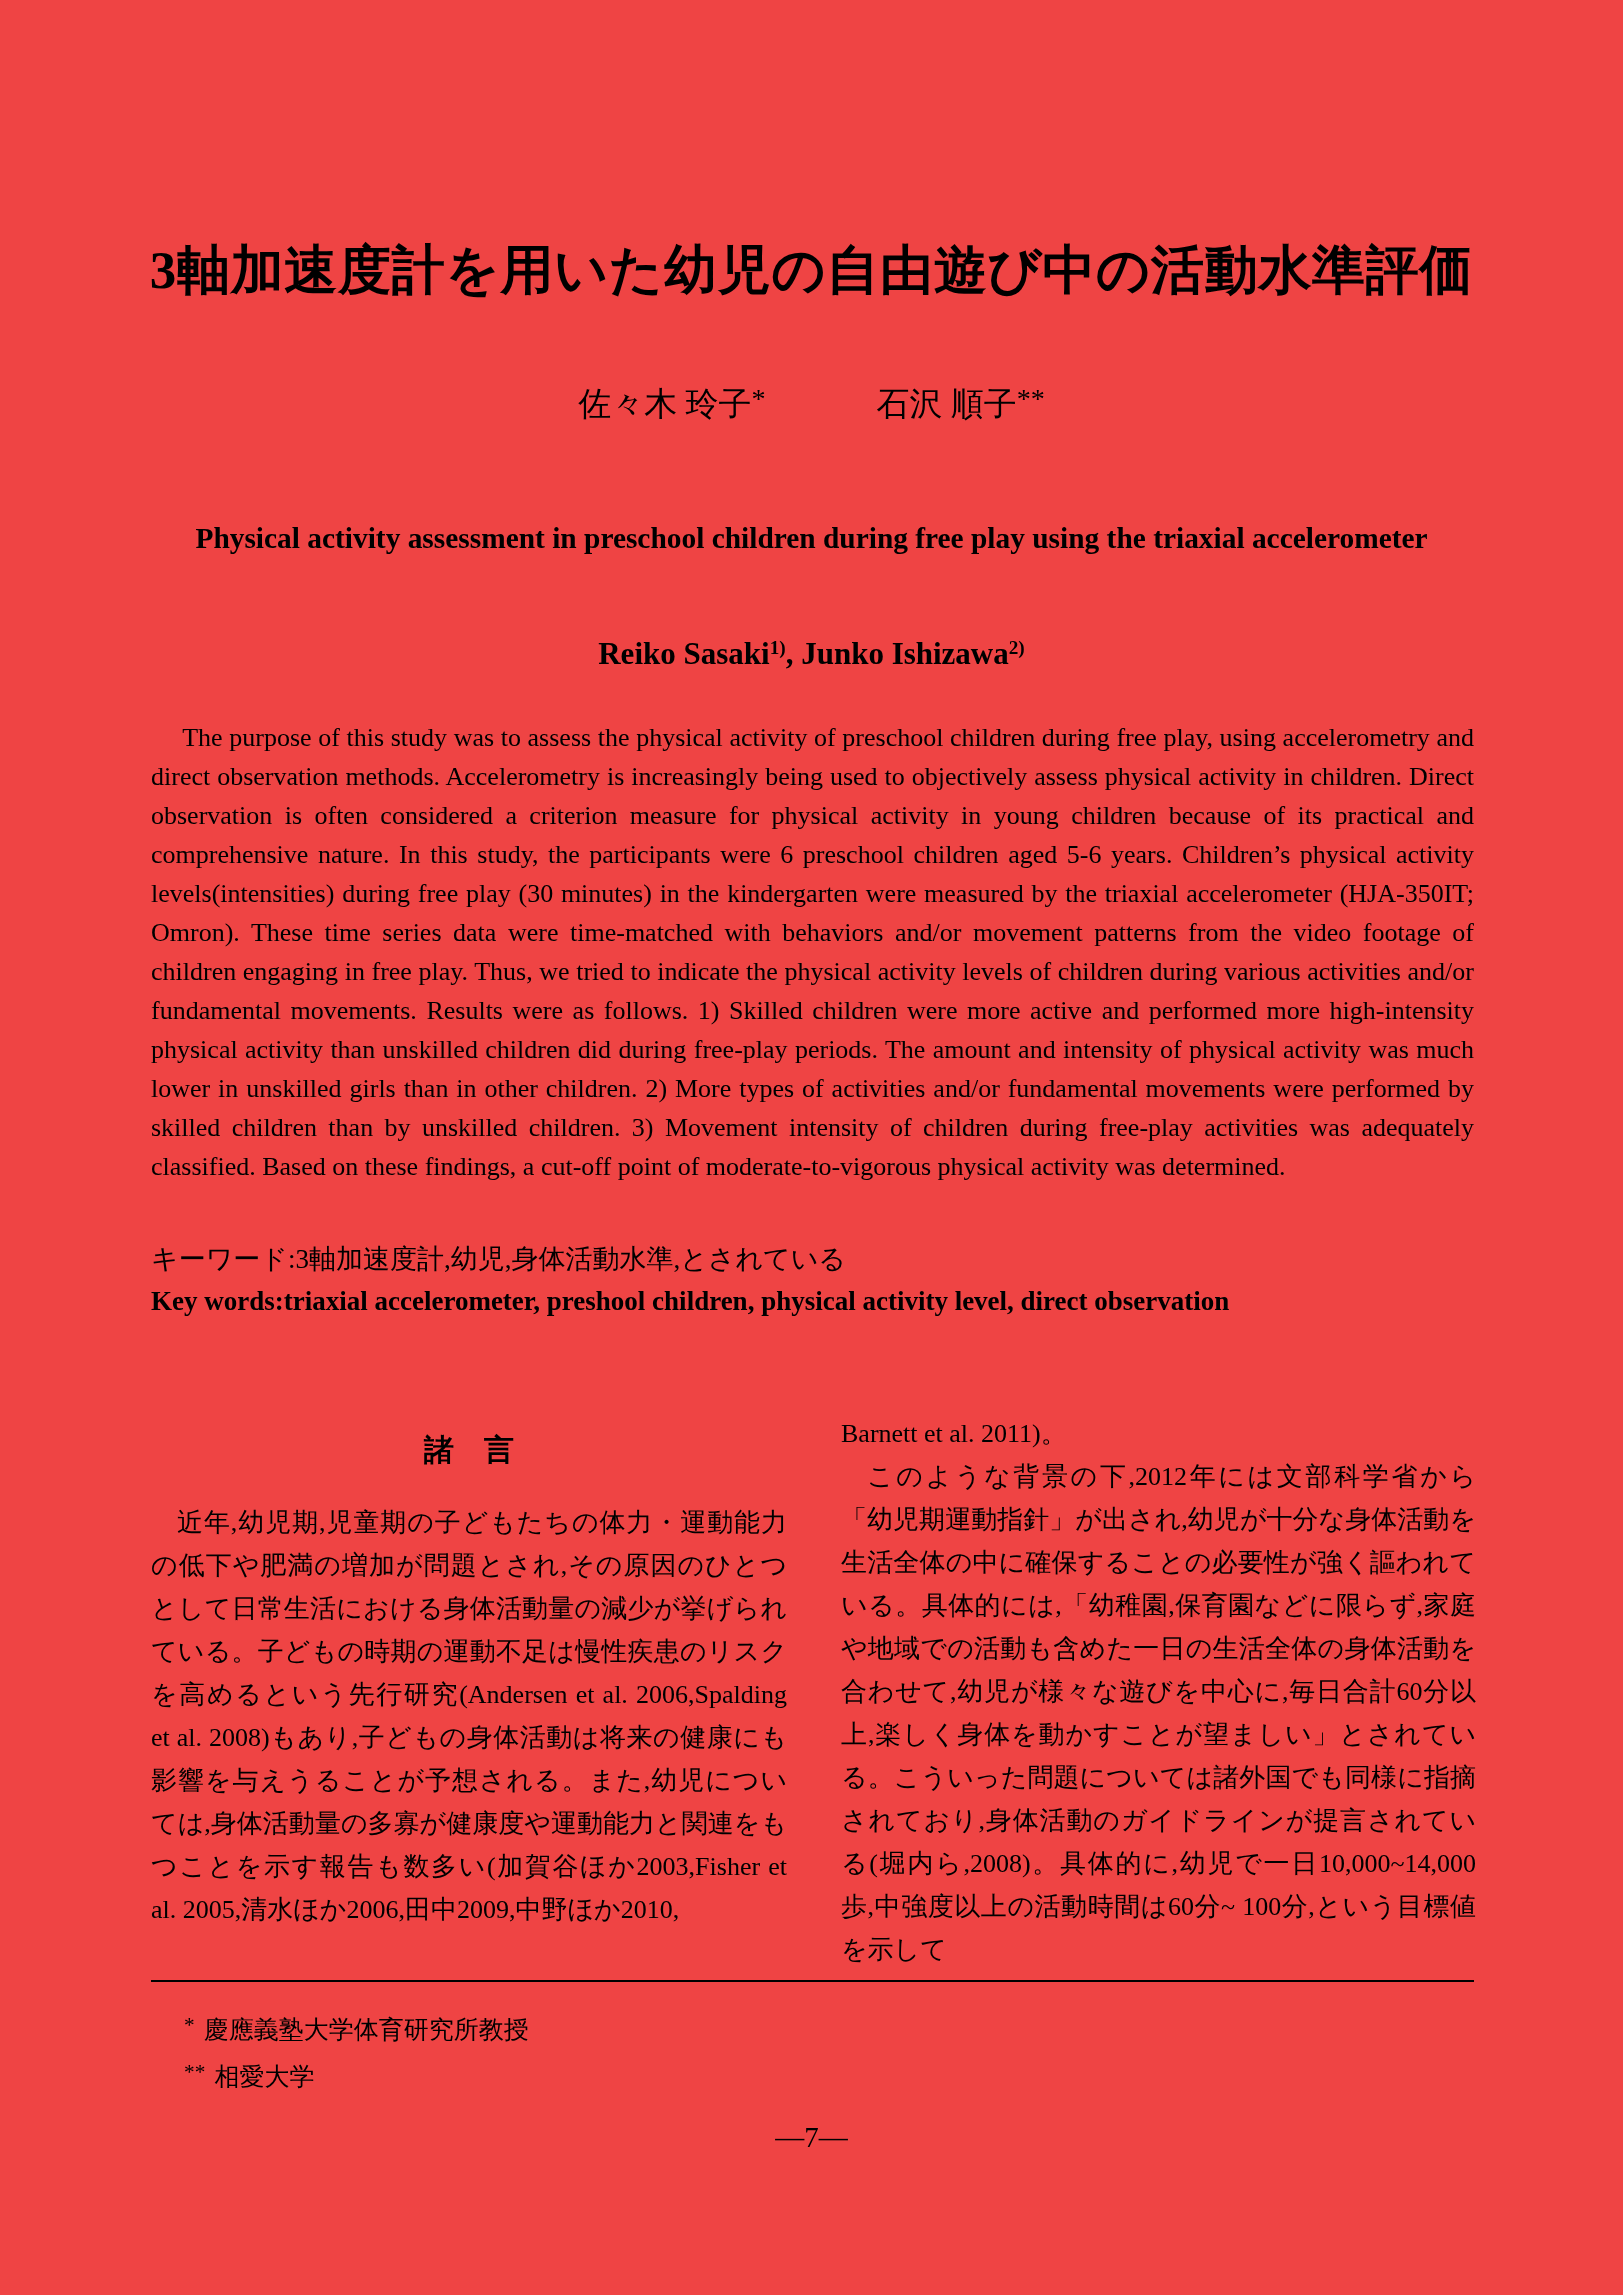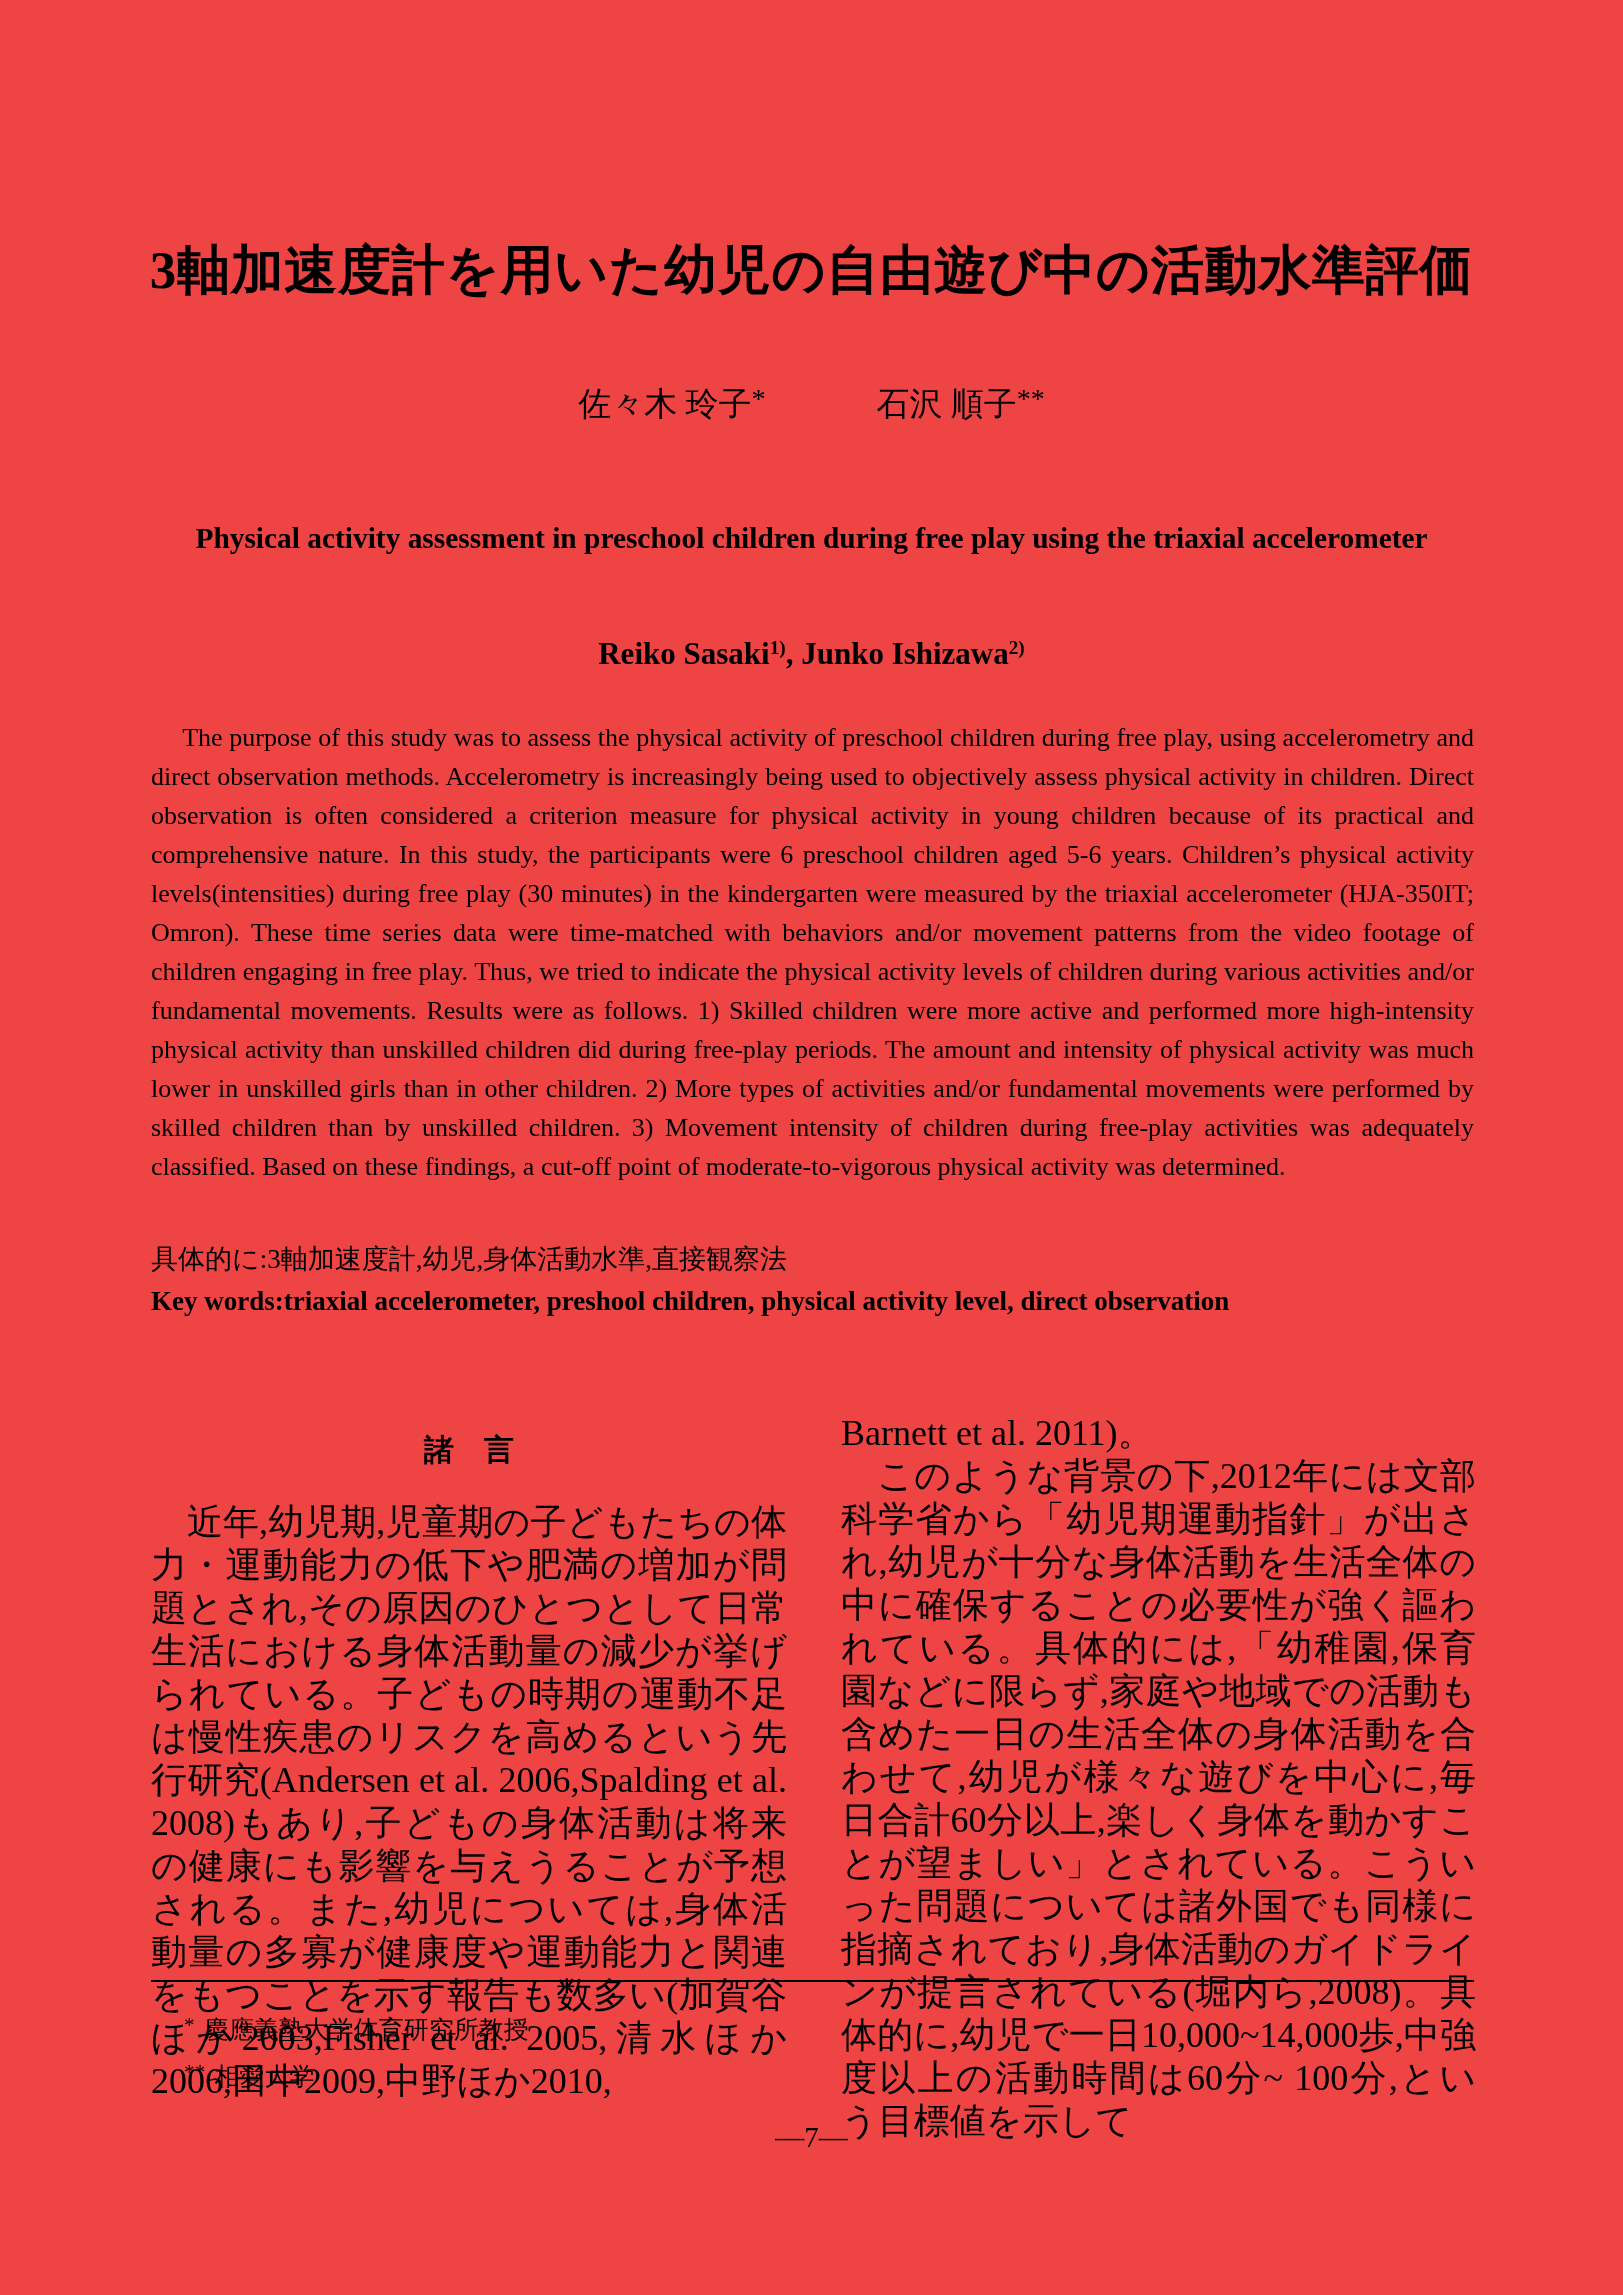--- a/index.html
+++ b/index.html
@@ -84,21 +84,21 @@
   .section-heading {
     margin: 19.6px 0 33px 0;
     text-align: center;
     font-size: 30px;
     font-weight: bold;
     font-family: "Liberation Sans", "DejaVu Sans", sans-serif;
     line-height: 1.2;
   }
   .jp-par {
     margin: 0;
-    font-size: 36px;
+    font-size: 26px;
     line-height: 43px;
     text-align: justify;
   }
   .jp-par.indent { text-indent: 1em; }
   .footnote-rule {
     position: absolute;
     top: 1980px; left: 151px;
     width: 1323px;
     margin: 0;
     border: none;
@@ -145,21 +145,21 @@
     <span class="author"><span>石沢 順子</span><span class="author-mark">**</span></span>
   </div>
 
   <div class="title-en">Physical activity assessment in preschool children during free play using the triaxial accelerometer</div>
 
   <div class="authors-en"><span class="author"><span>Reiko Sasaki</span><span class="author-mark">1)</span></span><span>, </span><span class="author"><span>Junko Ishizawa</span><span class="author-mark">2)</span></span>
   </div>
 
   <p class="abstract">The purpose of this study was to assess the physical activity of preschool children during free play, using accelerometry and direct observation methods. Accelerometry is increasingly being used to objectively assess physical activity in children. Direct observation is often considered a criterion measure for physical activity in young children because of its practical and comprehensive nature. In this study, the participants were 6 preschool children aged 5-6 years. Children’s physical activity levels(intensities) during free play (30 minutes) in the kindergarten were measured by the triaxial accelerometer (HJA-350IT; Omron). These time series data were time-matched with behaviors and/or movement patterns from the video footage of children engaging in free play. Thus, we tried to indicate the physical activity levels of children during various activities and/or fundamental movements. Results were as follows. 1) Skilled children were more active and performed more high-intensity physical activity than unskilled children did during free-play periods. The amount and intensity of physical activity was much lower in unskilled girls than in other children. 2) More types of activities and/or fundamental movements were performed by skilled children than by unskilled children. 3) Movement intensity of children during free-play activities was adequately classified. Based on these findings, a cut-off point of moderate-to-vigorous physical activity was determined.</p>
 
-  <div class="kw kw-jp">具体的に:3軸加速度計,幼児,身体活動水準,直接観察法</div>
+  <div class="kw kw-jp">キーワード:3軸加速度計,幼児,身体活動水準,とされている</div>
 
   <div class="kw kw-en"><span class="kw-label">Key words:</span><span>triaxial accelerometer, preshool children, physical activity level, direct observation</span>
   </div>
 
   <section class="col col-left">
     <h2 class="section-heading">諸　言</h2>
     <p class="jp-par indent">近年,幼児期,児童期の子どもたちの体力・運動能力の低下や肥満の増加が問題とされ,その原因のひとつとして日常生活における身体活動量の減少が挙げられている。子どもの時期の運動不足は慢性疾患のリスクを高めるという先行研究(Andersen et al. 2006,Spalding et al. 2008)もあり,子どもの身体活動は将来の健康にも影響を与えうることが予想される。また,幼児については,身体活動量の多寡が健康度や運動能力と関連をもつことを示す報告も数多い(加賀谷ほか2003,Fisher et al. 2005,清水ほか2006,田中2009,中野ほか2010,</p>
   </section>
 
   <section class="col col-right">

